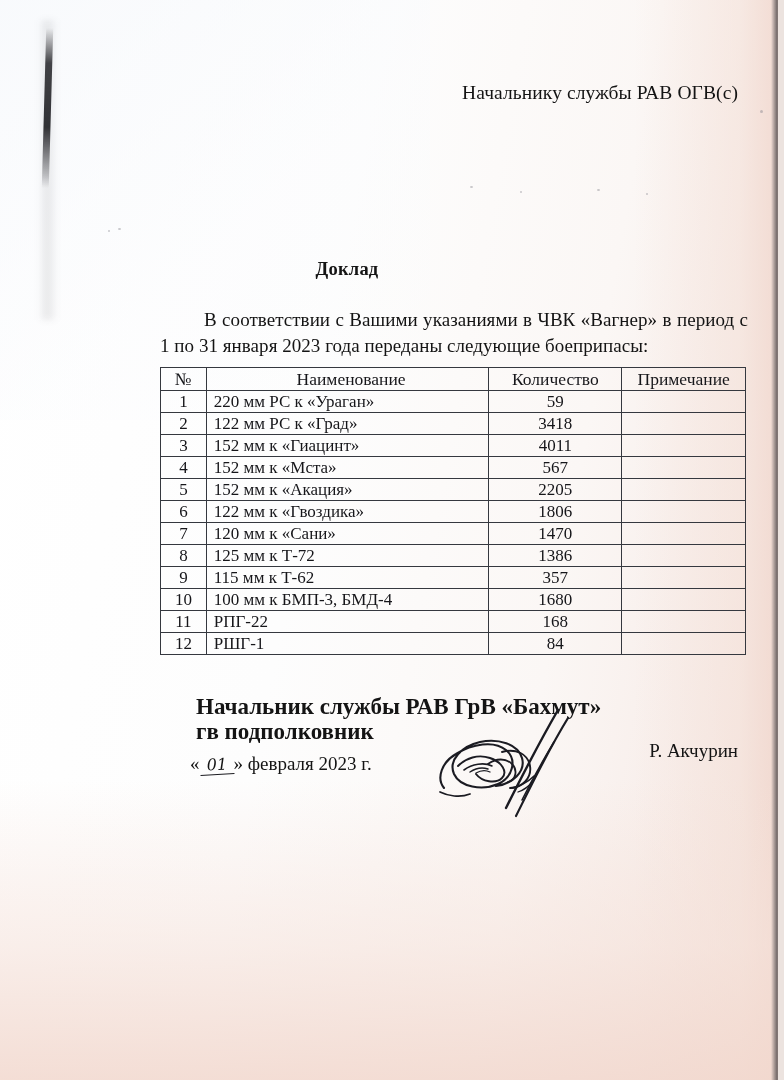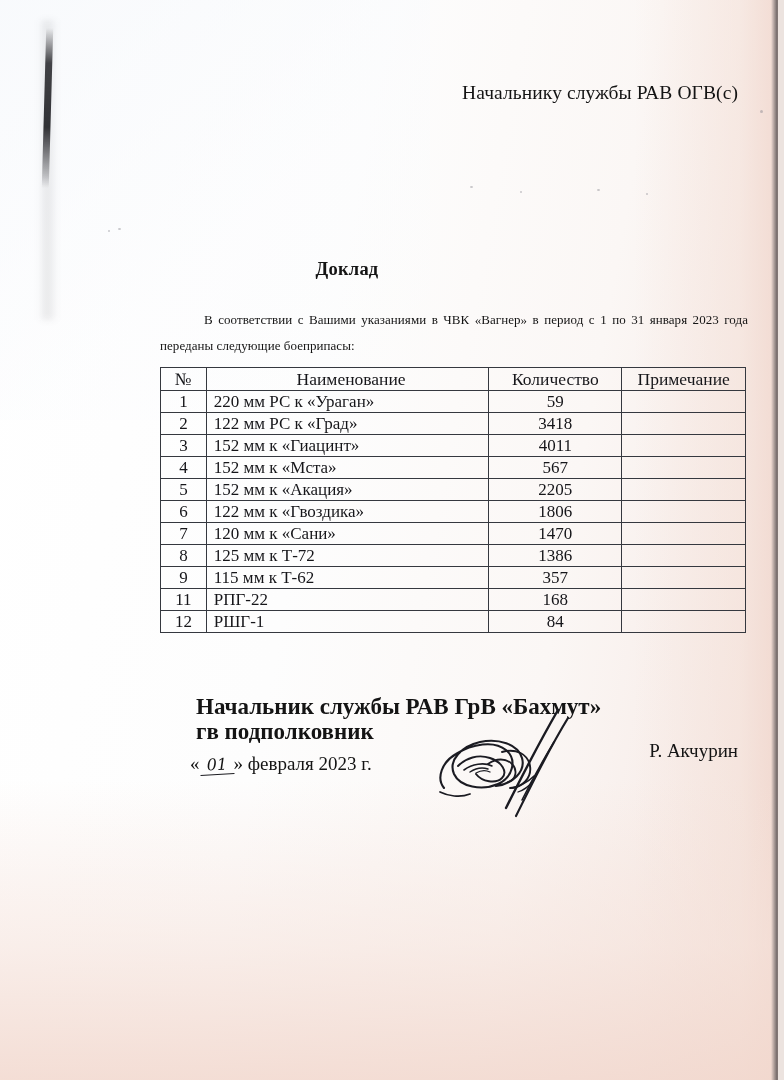--- a/index.html
+++ b/index.html
@@ -135,21 +135,21 @@
     font-weight: bold;
     letter-spacing: 0.2px;
     padding-right: 90px;
   }
 
   .body-para {
     position: absolute;
     left: 160px;
     top: 307px;
     width: 588px;
-    font-size: 13px;
+    font-size: 19px;
     line-height: 25.5px;
     text-align: justify;
     text-indent: 44px;
     letter-spacing: 0.05px;
   }
 
   
   .table-wrap {
     position: absolute;
     left: 160px;
@@ -311,20 +311,26 @@
           <tr>
             <td class="col-num">8</td>
             <td class="col-name">125 мм к Т-72</td>
             <td class="col-qty">1386</td>
             <td class="col-note"></td>
           </tr>
           <tr>
             <td class="col-num">9</td>
             <td class="col-name">115 мм к Т-62</td>
             <td class="col-qty">357</td>
+            <td class="col-note"></td>
+          </tr>
+          <tr>
+            <td class="col-num">10</td>
+            <td class="col-name">100 мм к БМП-3, БМД-4</td>
+            <td class="col-qty">1680</td>
             <td class="col-note"></td>
           </tr>
           <tr>
             <td class="col-num">11</td>
             <td class="col-name">РПГ-22</td>
             <td class="col-qty">168</td>
             <td class="col-note"></td>
           </tr>
           <tr>
             <td class="col-num">12</td>

